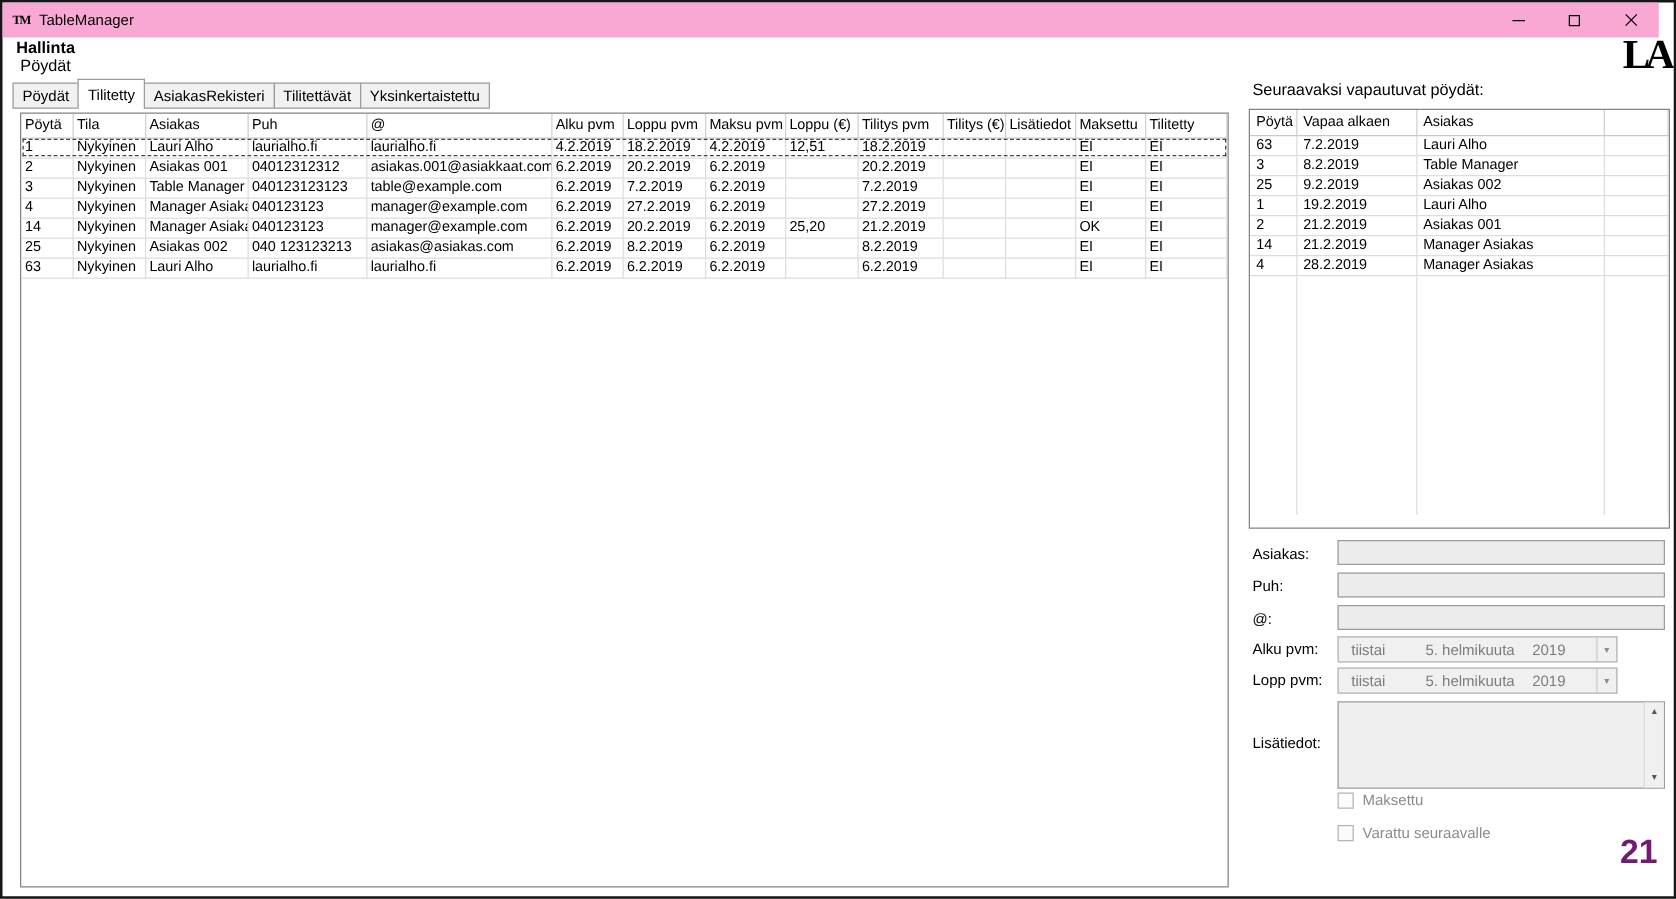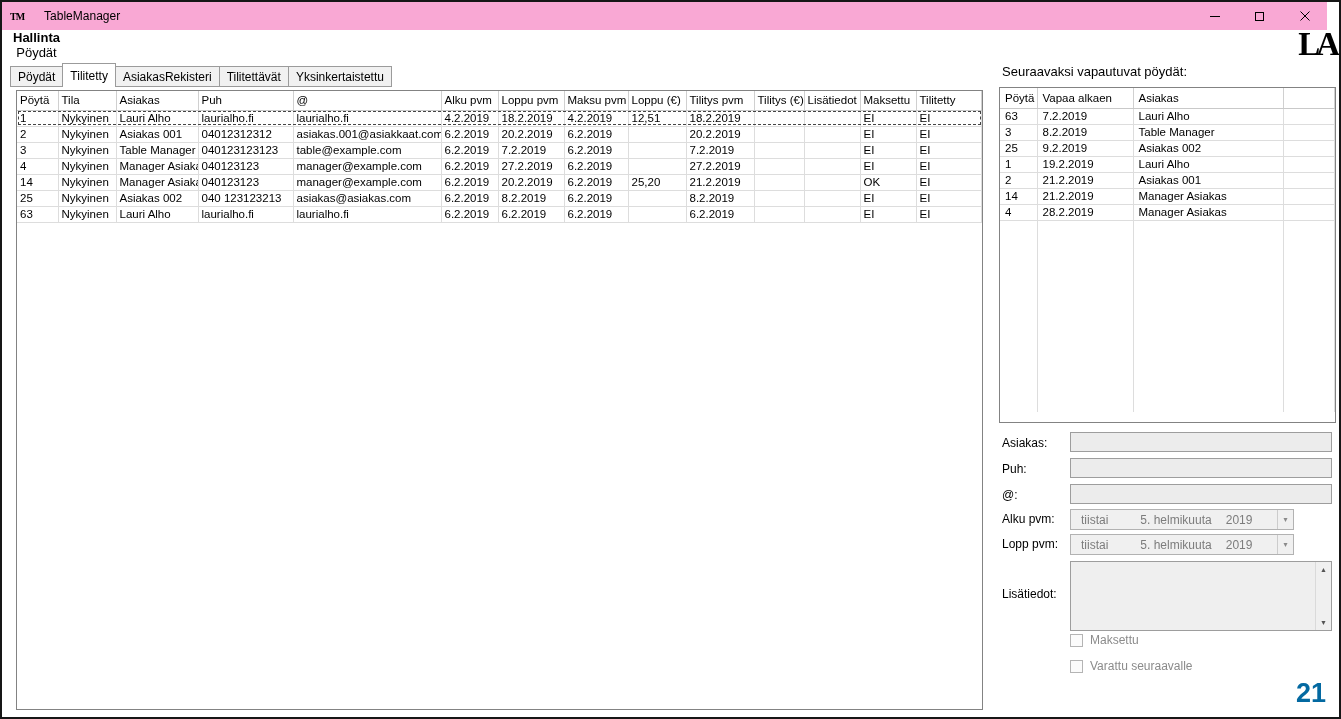--- a/index.html
+++ b/index.html
@@ -6,21 +6,21 @@
   html,body { width:1341px; height:719px; background:#888; }
   .window {
     position:absolute; left:0; top:0; width:1341px; height:719px;
     background:#fff; border:2px solid #161616;
     font-family:"Liberation Sans", sans-serif; font-size:12px; color:#000;
     overflow:hidden;
   }
   
   .titlebar { position:absolute; left:0; top:0; right:12px; height:28px; display:flex; align-items:center; background:#f9a8d4;justify-content:space-between; }
   .app-icon { margin-left:8px; font-weight:bold; font-size:10px; letter-spacing:-1px; color:#000; font-family:"Liberation Serif", serif; }
-  .win-title { margin-left:20px; font-size:12px; }
+  .win-title { margin-left:7px; font-size:12px; }
   .caption-buttons { margin-left:auto; display:flex; height:100%; }
   .cap-btn { width:45px; height:100%; display:flex; align-items:center; justify-content:center; cursor:default; }
   .glyph-min { width:10px; height:1px; background:#000; display:block; }
   .glyph-max { width:9px; height:9px; border:1px solid #000; display:block; }
   
   .menubar { position:absolute; left:0; top:28px; height:30px; display:flex; align-items:center;flex-direction:column; }
   .menu-item { padding:0 11px; font-size:13px; }
   .menu-item.bold { font-weight:bold; }
   .legend { margin-left:6px; border:1px solid #8a8a8a; color:#5f5f5f; padding:3px 9px; font-size:12.5px; white-space:pre; }
   .brand { position:absolute; top:26px; right:3px; font-size:33px; font-weight:900; letter-spacing:-4px; line-height:1; font-family:"Liberation Serif", serif; }
@@ -50,21 +50,21 @@
   .dp-date { margin-left:32px; }
   .dp-year { margin-left:14px; }
   .dp-button { margin-left:auto; width:16px; height:100%; border-left:1px solid #cccccc; display:flex; align-items:center; justify-content:center; color:#8a8a8a; font-size:8px; }
   .notes-box { position:absolute; left:1068px; top:559px; width:262px; height:70px; background:#efefef; border:1px solid #9d9d9d; }
   .vscroll { position:absolute; right:0; top:0; bottom:0; width:16px; background:#f0f0f0; border-left:1px solid #dadada; }
   .scroll-btn { position:absolute; left:0; width:100%; height:15px; display:flex; align-items:center; justify-content:center; color:#555; font-size:7px; }
   .scroll-btn.up { top:0; }
   .scroll-btn.down { bottom:0; }
   .checkbox-row { position:absolute; left:1068px; display:flex; align-items:center; color:#8b8b8b; font-size:12px; }
   .cb-box { width:13px; height:13px; background:#fbfbfb; border:1px solid #b4b4b4; margin-right:7px; }
-  .page-number { position:absolute; right:13px; bottom:8px; font-size:27px; font-weight:bold; color:#0369a1; }
+  .page-number { position:absolute; right:13px; bottom:20px; font-size:27px; font-weight:bold; color:#701a75; }
 </style>
 </head>
 <body>
 
 <div class="window">
 
   <div class="titlebar">
     <span class="app-icon">TM</span>
     <span class="win-title">TableManager</span>
     <div class="caption-buttons">

